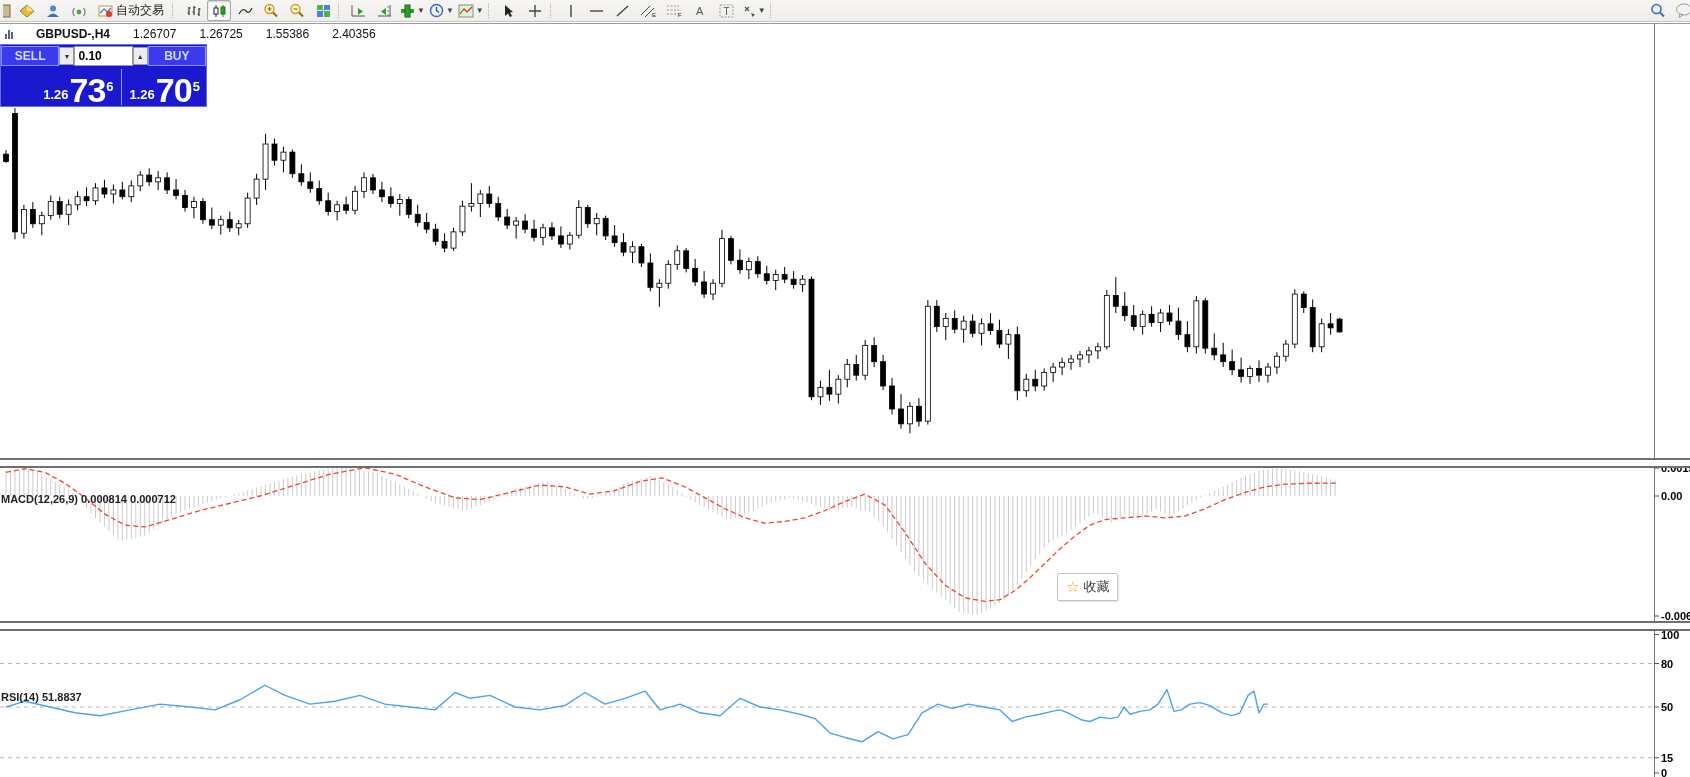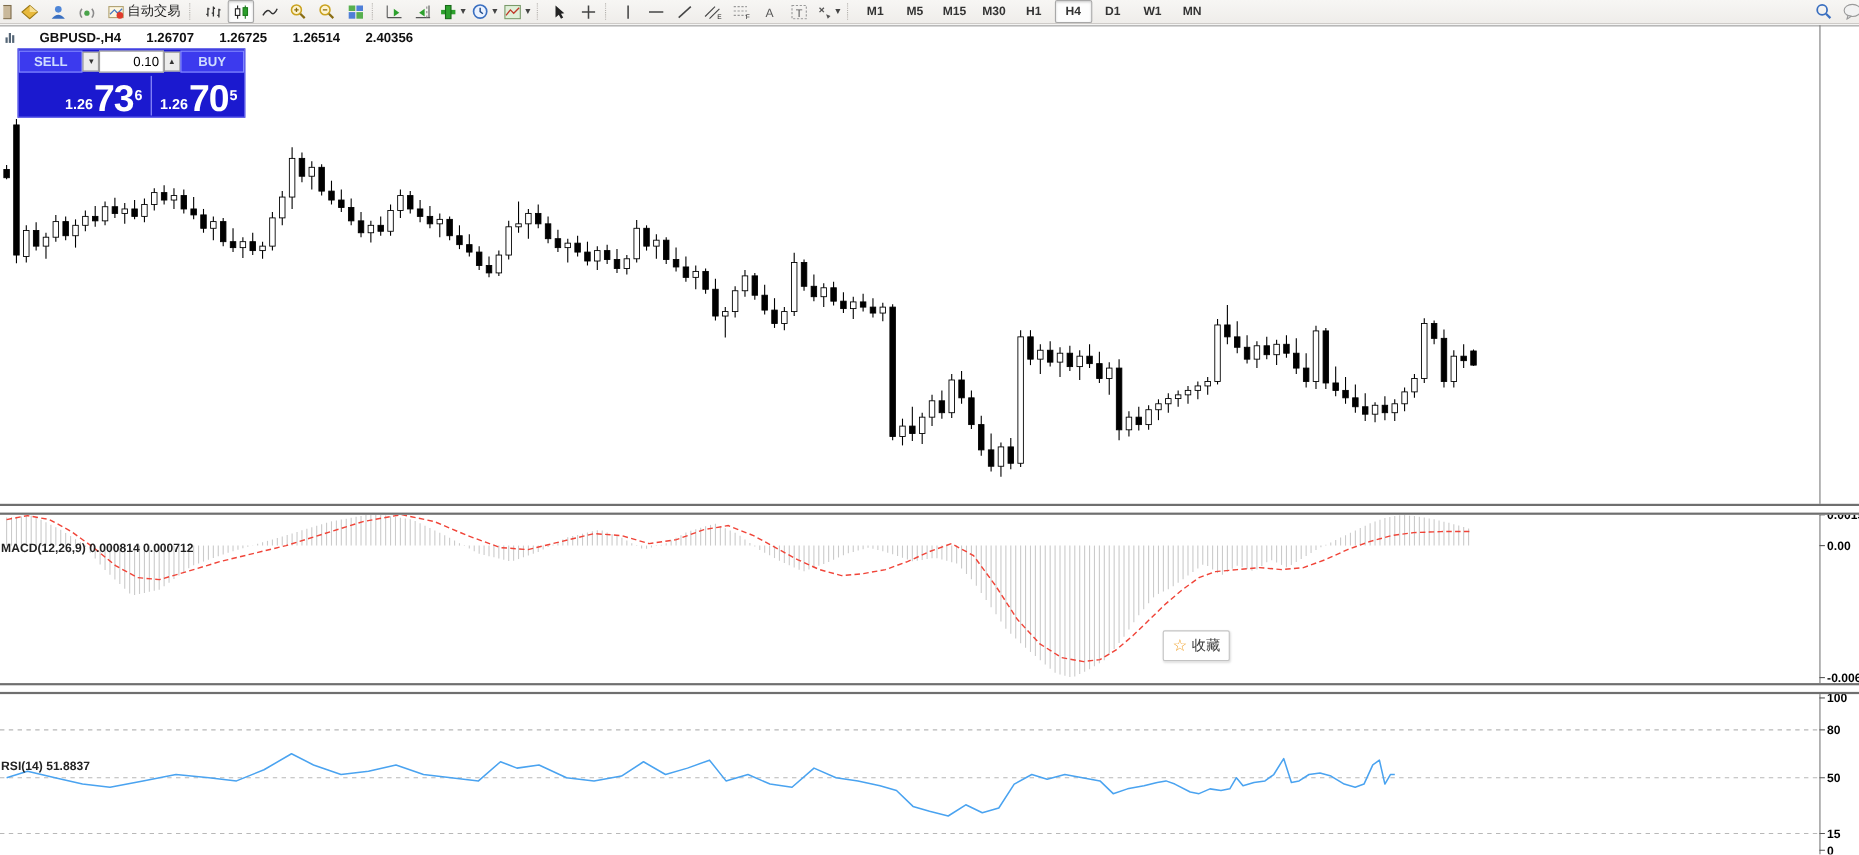--- a/index.html
+++ b/index.html
@@ -14,38 +14,38 @@
   .tbtn.pressed{background:#fdfdfd;border:1px solid #a8a8a8;box-shadow:inset 0 1px 2px #ccc;}
   .tsep{width:5px;height:15px;margin:0 2px;border-left:1px dotted #b5b2ae;}
   .caret{font-size:8px;color:#444;margin-left:2px;}
   .tf{font-size:11px;font-weight:700;color:#333;padding:0 5px;}
   .tb-label{font-size:12px;color:#222;margin-left:3px;white-space:nowrap;}
   .spacer{flex:1;}
   
   #chartTopBorder{position:absolute;left:0;top:23px;width:1690px;height:1px;background:#9a9a9a;}
   #titleRow{position:absolute;left:5px;top:27px;font-size:12px;font-weight:600;color:#111;
     display:flex;align-items:center;gap:23px;white-space:nowrap;}
-  #titleRow .num{font-weight:700;}
+  #titleRow .num{font-weight:400;}
   .mini-chart-icon{display:inline-flex;align-items:flex-end;gap:1px;height:10px;}
   .mini-chart-icon i{display:block;width:2px;background:#567;}
   
   .pane-divider{position:absolute;left:0;width:1690px;height:6px;background:#fff;
     border-top:2px solid #6f6f6f;border-bottom:2px solid #6f6f6f;}
   
   .ind-label{position:absolute;left:1px;font-size:11px;font-weight:600;color:#222;white-space:nowrap;margin-top:28px;}
   
-  #tradePanel{position:absolute;left:16px;top:44px;width:207px;height:63px;background:#1b19cf;
+  #tradePanel{position:absolute;left:0;top:44px;width:207px;height:63px;background:#1b19cf;
     border:1px solid #6d6df0;box-sizing:border-box;}
   #tpRow1{display:flex;align-items:center;height:22px;}
   .tp-btn{width:60px;height:20px;background:#3c3aee;border:1px solid #8890ff;color:#cfdcff;
     font-size:12px;font-weight:700;display:flex;align-items:center;justify-content:center;}
   .tp-step{width:15px;height:18px;background:#ececec;border:1px solid #9a9a9a;color:#333;
     font-size:7px;display:flex;align-items:center;justify-content:center;}
   .tp-vol{width:52px;height:18px;background:#fff;border:1px solid #9a9a9a;font-size:12px;
-    color:#000;text-align:right;padding:0 3px;line-height:18px;}
+    color:#000;padding:0 3px;line-height:18px;font-weight:bold;}
   #tpRow2{display:flex;height:40px;padding-left:36px;}
   .tp-quote{width:101px;color:#fff;display:flex;align-items:flex-end;justify-content:center;
     padding-bottom:2px;}
   .tp-quote .pre{font-size:13px;font-weight:700;margin-right:1px;line-height:20px;}
   .tp-quote .big{font-size:34px;font-weight:700;line-height:30px;letter-spacing:-1px;}
   .tp-quote .sup{font-size:13px;font-weight:700;vertical-align:top;line-height:12px;margin-left:1px;transform:translateY(-12px);}
   .tp-div{width:2px;background:#9a9aff;margin:2px 1px;}
   
   #favTip{position:absolute;left:1057px;top:573px;height:26px;background:#fff;
     border:1px solid #c3c3c3;border-radius:2px;box-shadow:1px 1px 2px rgba(0,0,0,.12);
@@ -219,31 +219,20 @@
         </svg>
     </div>
     <div class="tbtn">
       <svg width="14" height="14">
           <path d="M3 3 l4 4 m0 -4 l-4 4" stroke="#555" stroke-width="1.2"></path>
           <polygon points="9,9 13,10.5 10.5,13" fill="#555"></polygon>
         </svg>
       <span class="caret">▼</span>
     </div>
     <div class="tsep"></div>
-    <div id="tfbar" style="display:flex;align-items:center;">
-        <div class="tbtn tf">M1</div>
-        <div class="tbtn tf">M5</div>
-        <div class="tbtn tf">M15</div>
-        <div class="tbtn tf">M30</div>
-        <div class="tbtn tf">H1</div>
-        <div class="tbtn tf pressed">H4</div>
-        <div class="tbtn tf">D1</div>
-        <div class="tbtn tf">W1</div>
-        <div class="tbtn tf">MN</div>
-      </div>
     <div class="spacer"></div>
     <div class="tbtn">
       <svg width="16" height="15">
           <circle cx="6.5" cy="6" r="4.5" fill="none" stroke="#3a6fc0" stroke-width="1.6"></circle>
           <line x1="10" y1="9.5" x2="14" y2="13.5" stroke="#3a6fc0" stroke-width="2"></line>
         </svg>
     </div>
     <div class="tbtn" style="margin-right:-6px;">
       <svg width="18" height="15">
           <ellipse cx="9" cy="6.5" rx="7.5" ry="5.5" fill="#f2f2f2" stroke="#9a9a9a"></ellipse>
@@ -256,21 +245,21 @@
 
   <div id="titleRow">
     <span class="mini-chart-icon">
         <i style="height:5px"></i>
         <i style="height:9px"></i>
         <i style="height:7px"></i>
       </span>
     <span>GBPUSD-,H4</span>
     <span class="num">1.26707</span>
     <span class="num">1.26725</span>
-    <span class="num">1.26514</span>
+    <span class="num">1.55386</span>
     <span class="num">2.40356</span>
   </div>
 
   <svg id="plot" width="1690" height="777" style="position:absolute;left:0;top:0;">
       <line x1="1654.5" y1="23" x2="1654.5" y2="777" stroke="#7a7a7a"></line>
       <line x1="0" y1="-6498.384" x2="1654" y2="-6498.384" stroke="#ff3c00" stroke-width="1.6"></line>
       <line x1="0" y1="-6458.5" x2="1654" y2="-6458.5" stroke="#ff3c00" stroke-width="1.6"></line>
       <line x1="0" y1="-6427.4039999999995" x2="1654" y2="-6427.4039999999995" stroke="#bdbdbd" stroke-width="1"></line>
       <line x1="0" y1="-6403.068" x2="1654" y2="-6403.068" stroke="#00a000" stroke-width="1.6"></line>
       <line x1="0" y1="-6384.14" x2="1654" y2="-6384.14" stroke="#0000c8" stroke-width="1.6"></line>

